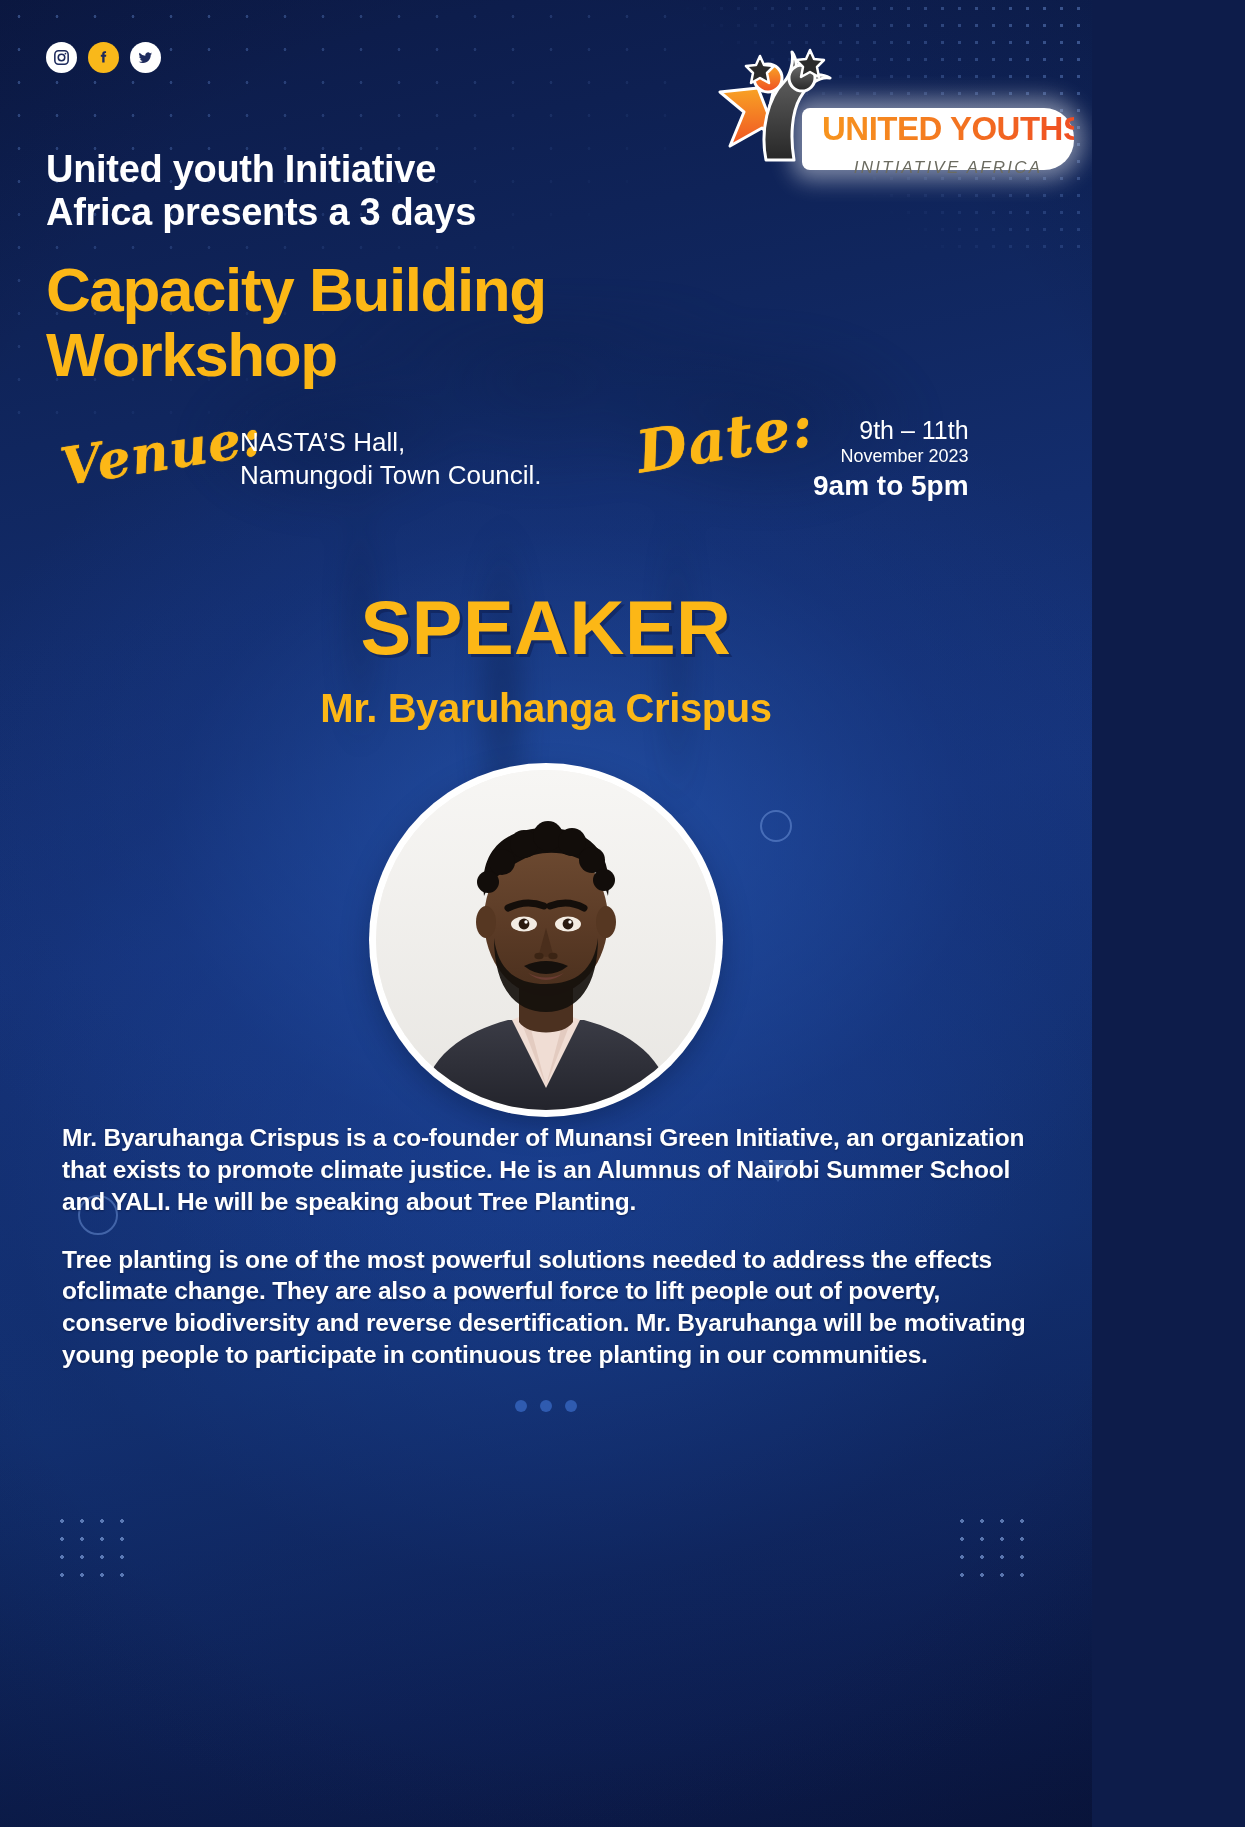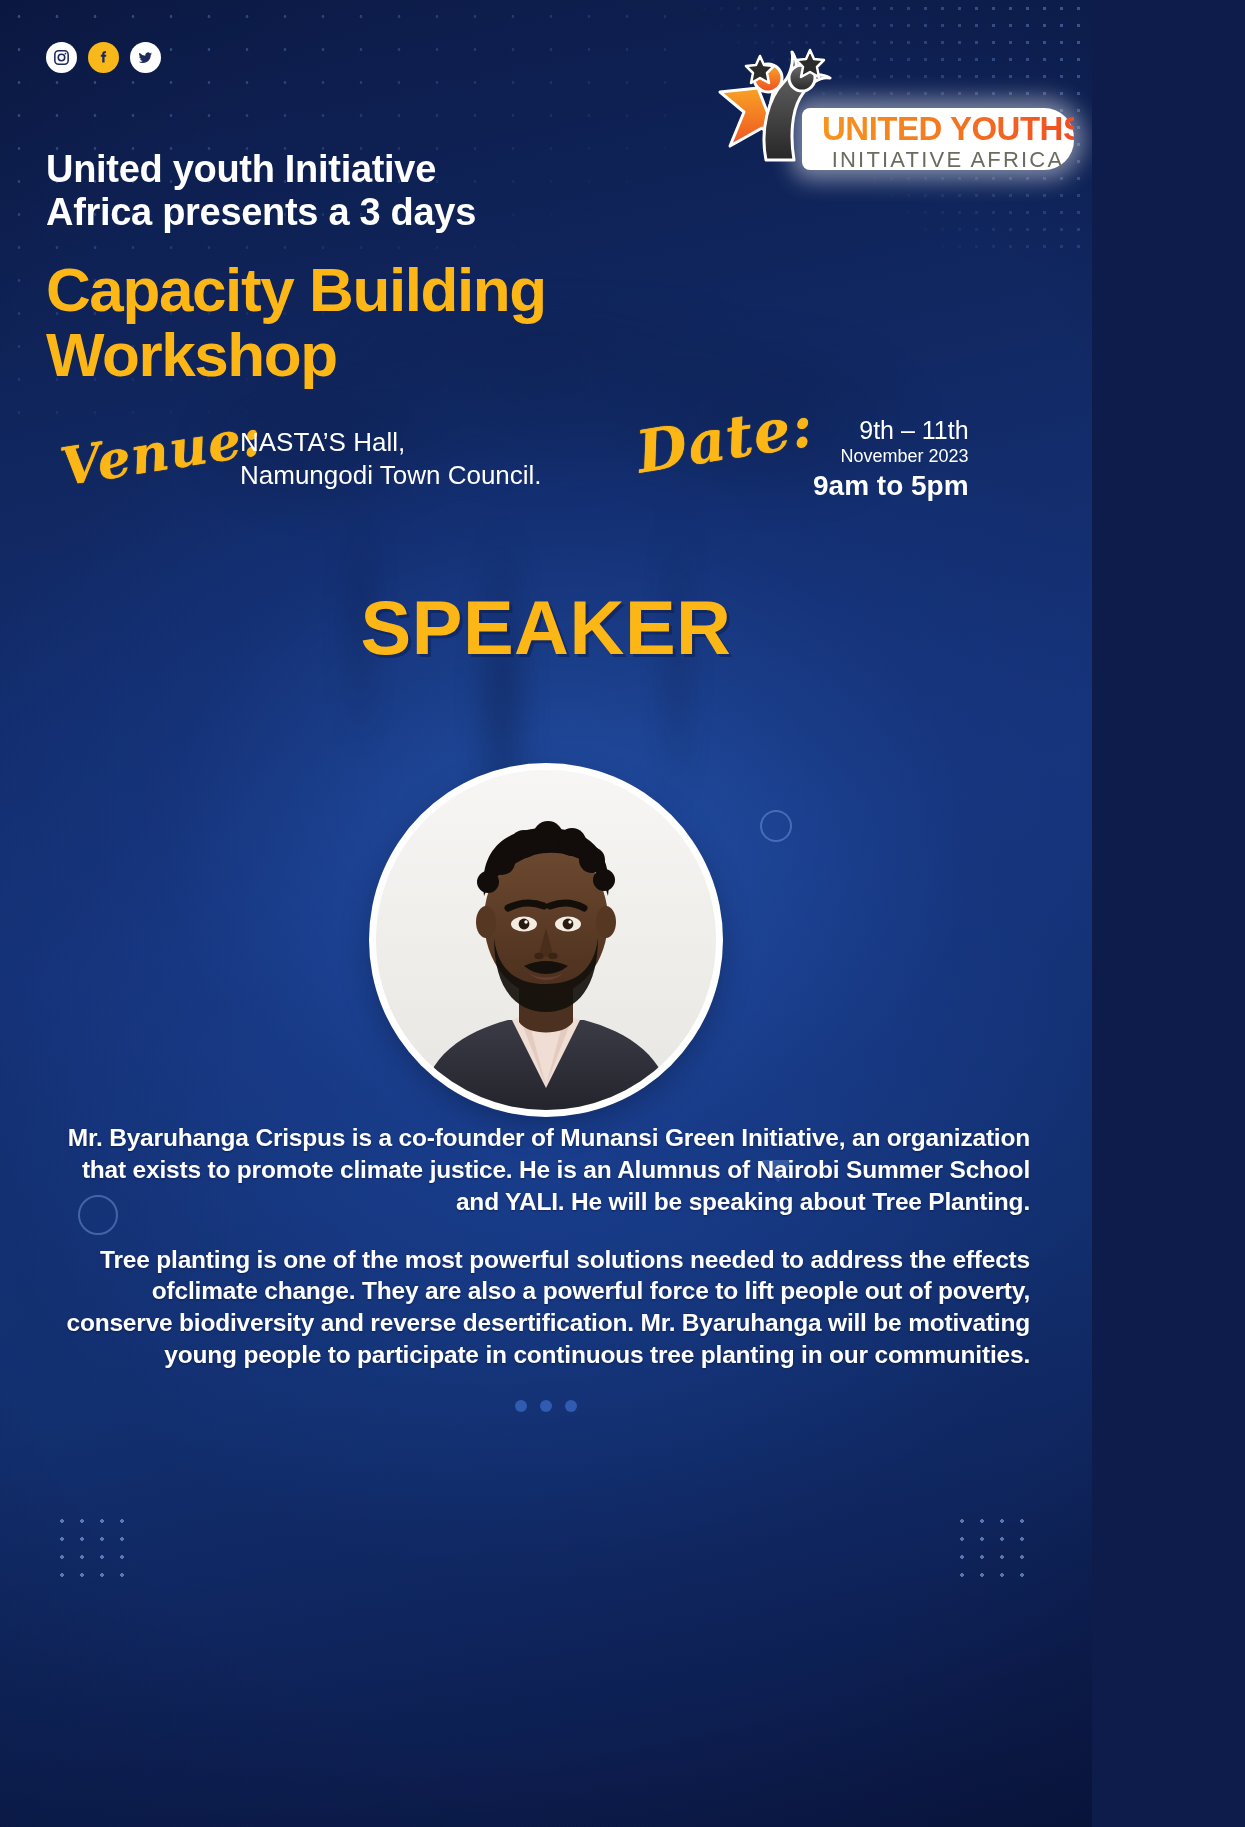--- a/index.html
+++ b/index.html
@@ -110,23 +110,24 @@
   }
   .logo-text-wrap { position:absolute; left:118px; top:82px; width:252px; text-align:center; }
   .logo-main {
     font-size:33px; font-weight:700; letter-spacing:-0.5px; line-height:1;
     background:linear-gradient(90deg,#f7941e 0%,#f47b20 45%,#ef4e23 100%);
     -webkit-background-clip:text; background-clip:text; color:transparent;
     font-family:"Liberation Sans", sans-serif;
     white-space:nowrap;
   }
   .logo-sub {
-    font-size:22px; letter-spacing:2.2px; line-height:1.2;
-    color:#6b6b60; margin-top:2px; white-space:nowrap;
+    font-size:17px; letter-spacing:2.2px; line-height:1.2;
+    color:#6b6b60; margin-top:13px; white-space:nowrap;
     font-family:"Liberation Sans", sans-serif;
+    font-style:italic;
   }
   .logo-figs { position:absolute; left:10px; top:2px; width:130px; height:140px; }
 
   
   .head-block { position:absolute; left:46px; top:148px; width:640px; }
   .head-line {
     color:#ffffff; font-size:38px; font-weight:700; line-height:1.12;
     letter-spacing:-0.3px;
   }
   .head-big {
@@ -178,21 +179,21 @@
     width:340px; height:340px; border-radius:50%;
     background:#f4f3f1;
     overflow:hidden;
     box-shadow:0 0 0 7px #ffffff, 0 10px 34px rgba(3,10,35,0.45);
   }
   .portrait svg { display:block; width:100%; height:100%; }
 
   
   .bio {
     position:absolute; left:62px; right:62px; top:1122px;
-    text-align:right; color:#ffffff;
+    text-align:left; color:#ffffff;
     font-size:24.5px; line-height:1.30; font-weight:700;
     letter-spacing:-0.2px;
     text-shadow:0 1px 2px rgba(5,14,45,0.5);
   }
   .bio p + p { margin-top:26px; }
 
   
   .dots3 {
     position:absolute; left:0; right:0; top:1400px;
     display:flex; justify-content:center; gap:13px;
@@ -280,20 +281,21 @@
     </div>
     <div class="script date-script">Date:</div>
     <div class="date-text">
       <div class="date-l1">9th – 11th</div>
       <div class="date-l2">November 2023</div>
       <div class="date-l3">9am to 5pm</div>
     </div>
   </div>
 
   <div class="speaker-title">SPEAKER</div>
+  <div class="speaker-name">Mr. Byaruhanga Crispus</div>
 
   <div class="portrait">
     <svg viewBox="0 0 340 340" preserveAspectRatio="xMidYMid slice">
       <defs>
         <linearGradient id="bg2" x1="0" y1="0" x2="0" y2="1">
           <stop offset="0%" stop-color="#f7f6f4"></stop>
             <stop offset="100%" stop-color="#e8e6e2"></stop>
         </linearGradient>
         <linearGradient id="skin" x1="0" y1="0" x2="0" y2="1">
           <stop offset="0%" stop-color="#6d4a31"></stop>

